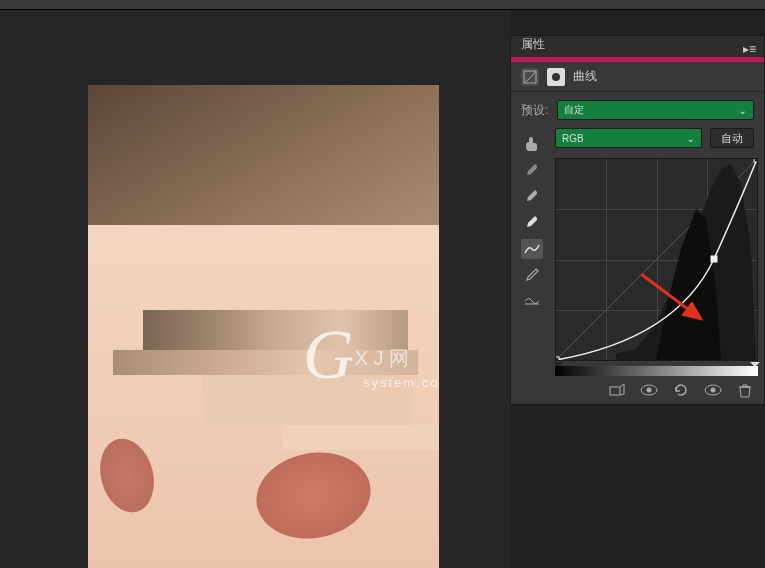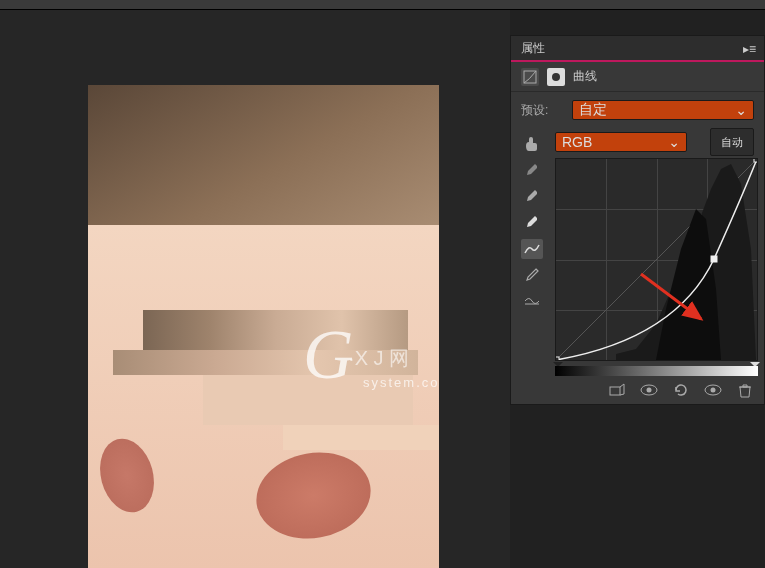--- a/index.html
+++ b/index.html
@@ -46,43 +46,43 @@
     .wm2 { position:absolute; left:275px; top:290px; color:rgba(255,255,255,.7);
       font-size:13px; letter-spacing:2px; }
     .wm3 { position:absolute; left:260px; top:260px; color:rgba(255,255,255,.6);
       font-size:20px;text-align:center; }
 
     .panel {
       position: absolute; top: 35px; right: 0; width: 255px; height: 370px;
       background: #383838; border: 1px solid #1a1a1a;
     }
     .panel-header {
-      height: 26px; background: #2d2d2d; display:flex; align-items:center;
-      padding: 0 10px; border-bottom: 2px solid #be185d;
+      height: 26px; background: #2d2d2d; display:flex; 
+      padding: 0 10px; border-bottom: 5px solid #be185d;
     }
     .panel-header span { font-size: 12px; }
     .collapse { position:absolute; right:8px; top:6px; font-size:11px; }
     .panel-sub {
       height: 30px; display:flex; align-items:center; gap:8px; padding:0 10px;
       border-bottom:1px solid #2a2a2a;
       text-align:center;
     }
     .icon-box { width:18px; height:18px; background:#4a4a4a;
       display:flex; align-items:center; justify-content:center; font-size:11px;
       border-radius:2px; }
     .icon-box.light { background:#ddd; color:#333; }
-    .row { display:flex; align-items:center; gap:23px; padding:4px 10px; }
+    .row { display:flex; align-items:center; gap:8px; padding:4px 10px; }
     .label { color:#aaa; font-size:12px; min-width:28px; }
     .select {
-      flex:1; height:20px; background:#c2410c; border:1px solid #1a1a1a;
-      border-radius:2px; padding:0 6px; font-size:14px; color:#ddd;
+      flex:1; height:20px; background:#15803d; border:1px solid #1a1a1a;
+      border-radius:2px; padding:0 6px; font-size:10px; color:#ddd;
       display:flex; align-items:center; justify-content:space-between;
     }
     .btn {
-      height:28px; background:#2d2d2d; border:1px solid #1a1a1a;
+      height:20px; background:#2d2d2d; border:1px solid #1a1a1a;
       border-radius:2px; padding:0 10px; font-size:11px; color:#ddd;
       display:flex; align-items:center;
     }
     .tool-col {
       position:absolute; left:10px; top:125px; width:22px;
       display:flex; flex-direction:column; gap:6px;
     }
     .tool {
       width:22px; height:20px; display:flex; align-items:center; justify-content:center;
       color:#bbb; border-radius:2px; cursor:pointer;

